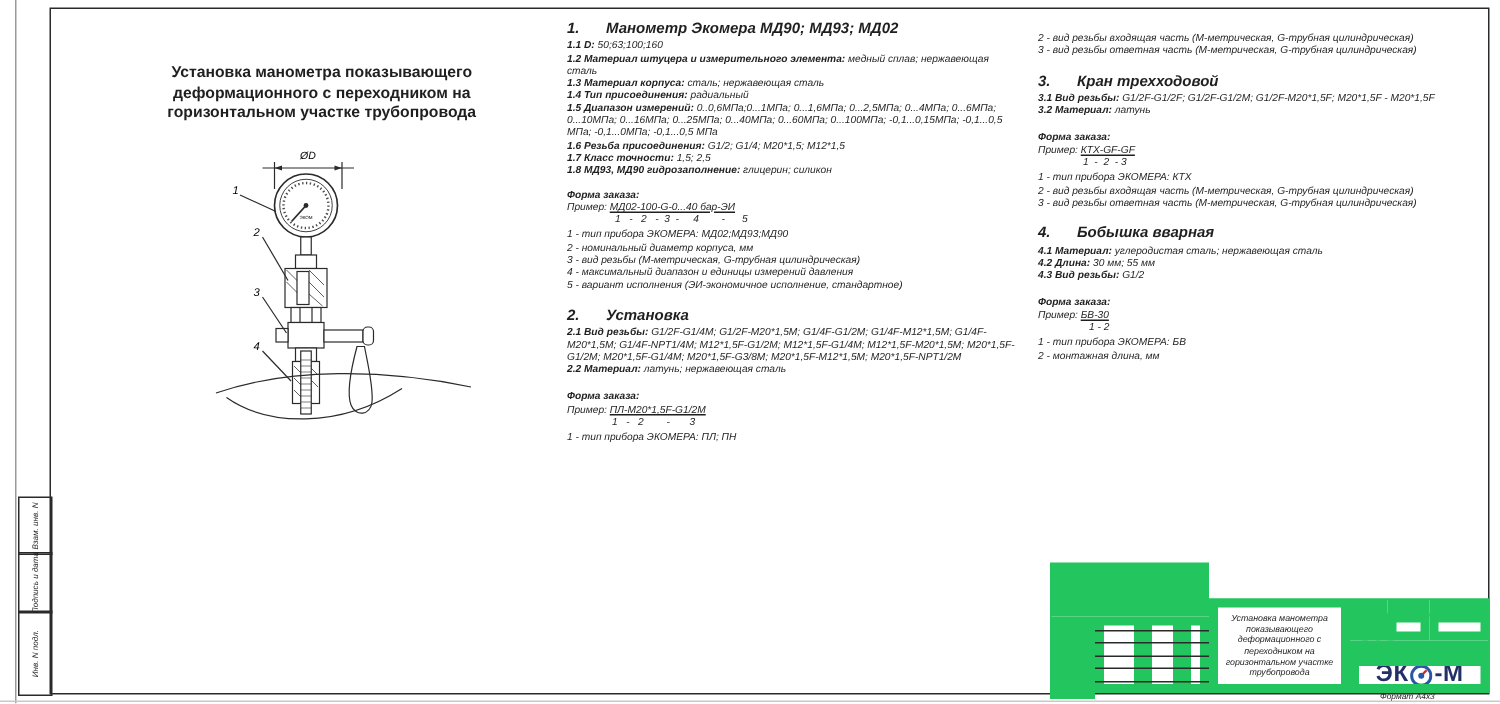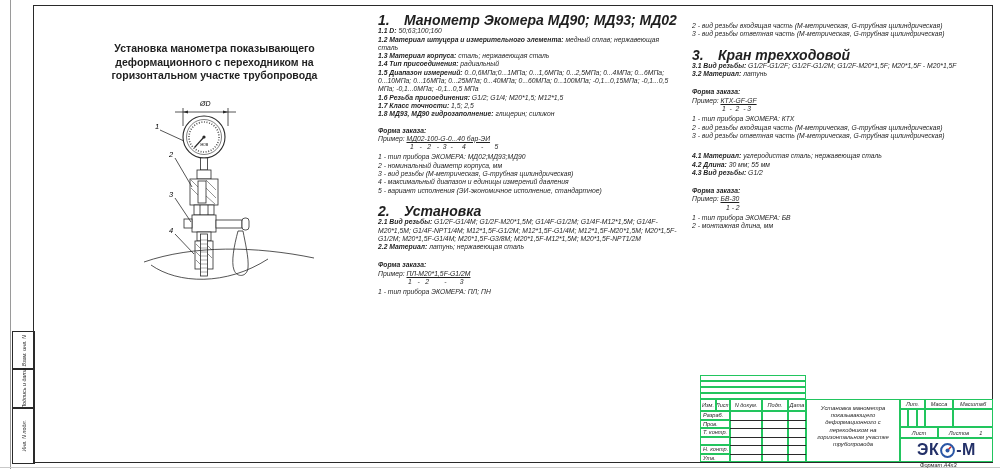--- a/index.html
+++ b/index.html
@@ -13,31 +13,31 @@
   
   .vcell{position:absolute;left:12px;width:21px;border:1px solid #2a2a2a;
          display:flex;align-items:center;justify-content:center;}
   .vcell span{transform:rotate(180deg);writing-mode:vertical-rl;
               font-size:5.4px;font-style:italic;white-space:nowrap;}
   
   .main-title{left:72px;top:42px;width:285px;text-align:center;
               font-weight:bold;font-size:10.5px;line-height:13.5px;}
   
   .col{position:absolute;font-style:italic;font-size:6.8px;line-height:8.3px;}
-  .sec-h{font-weight:bold;font-size:14px;margin:0 0 3px 0;}
+  .sec-h{font-weight:bold;font-size:10px;margin:0 0 3px 0;}
   .sec-h .num{display:inline-block;width:26px;}
   .spec{margin:0;}
   .spec b{font-weight:bold;}
   .gap8{height:8px;} .gap10{height:10px;} .gap12{height:12px;}
   .form-h{font-weight:bold;margin:0;}
   .ex{text-decoration:underline;}
   .digits{margin:0;font:inherit;white-space:pre;}
   .legend{margin:0;}
   
-  .tbc{position:absolute;border:1px solid #22c55e;box-sizing:border-box;
+  .tbc{position:absolute;border:6px solid #22c55e;box-sizing:border-box;
        font-size:5.6px;font-style:italic;display:flex;align-items:center;justify-content:center;
        text-align:center;overflow:hidden;}
   .tbc.lbl{justify-content:flex-start;padding-left:2px;}
   .stamp-title{font-size:5.9px;line-height:7.2px;padding:2px;}
   .logo{font-weight:bold;font-size:16px;font-style:normal;color:#233068;
         letter-spacing:0.5px;display:flex;align-items:center;justify-content:center;gap:1px;}
   .fmt{font-size:5.6px;font-style:italic;}
   svg text{font-family:"Liberation Sans",sans-serif;}
 </style>
 </head>
@@ -154,20 +154,21 @@
   <p class="spec"><b>3.2 Материал:</b> <span>латунь</span></p>
   <div class="gap10"></div>
   <p class="form-h">Форма заказа:</p>
   <p class="spec"><span>Пример:</span> <span class="ex">КТХ-GF-GF</span></p>
   <pre class="digits" style="margin-left:30px;">1  -  2  - 3</pre>
   <div style="height:2px;"></div>
   <p class="legend">1 - тип прибора ЭКОМЕРА: КТХ</p>
   <p class="legend">2 - вид резьбы входящая часть (М-метрическая, G-трубная цилиндрическая)</p>
   <p class="legend">3 - вид резьбы ответная часть (М-метрическая, G-трубная цилиндрическая)</p>
   <div class="gap12"></div>
+  <p class="sec-h"><span class="num">4.</span><span>Бобышка вварная</span></p>
   <p class="spec"><b>4.1 Материал:</b> <span>углеродистая сталь; нержавеющая сталь</span></p>
   <p class="spec"><b>4.2 Длина:</b> <span>30 мм; 55 мм</span></p>
   <p class="spec"><b>4.3 Вид резьбы:</b> <span>G1/2</span></p>
   <div class="gap10"></div>
   <p class="form-h">Форма заказа:</p>
   <p class="spec"><span>Пример:</span> <span class="ex">БВ-30</span></p>
   <pre class="digits" style="margin-left:34px;">1 - 2</pre>
   <div style="height:2px;"></div>
   <p class="legend">1 - тип прибора ЭКОМЕРА: БВ</p>
   <p class="legend">2 - монтажная длина, мм</p>

